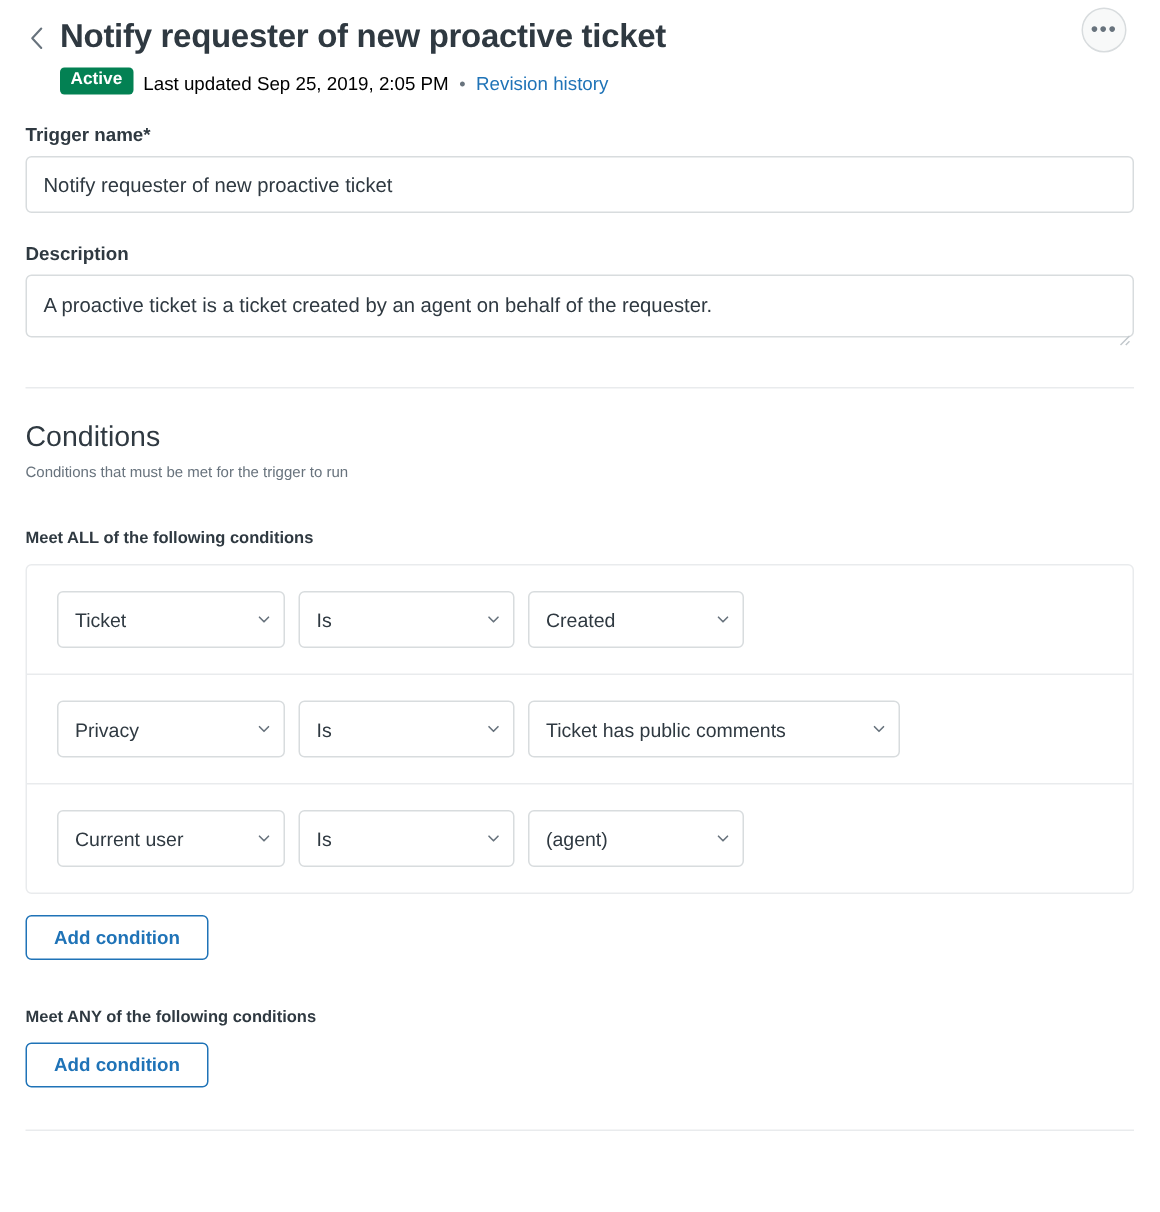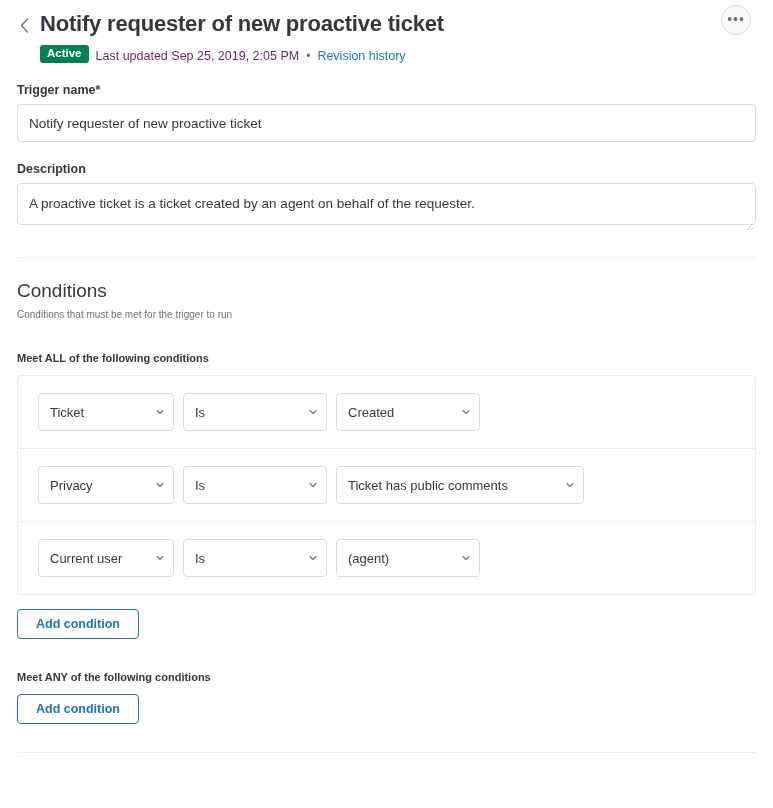--- a/index.html
+++ b/index.html
@@ -58,21 +58,21 @@
   }
   .status-badge {
     background: #038153;
     color: #ffffff;
     font-size: 11.5px;
     font-weight: bold;
     padding: 2px 7px 3px;
     border-radius: 3px;
     line-height: 13px;
   }
-  .meta-text { color: #701a75; }
+  .meta-text { color: #000000; }
   .meta-dot { color: #68737d; font-size: 12px; }
   .meta-link {
     color: #1f73b7;
     text-decoration: none;
     cursor: pointer;
   }
 
   .overflow-btn {
     position: absolute;
     right: 5px;
@@ -199,21 +199,21 @@
   .select .caret {
     position: absolute;
     right: 9px;
     top: 50%;
     width: 8px;
     height: 8px;
     margin-top: -4px;
     pointer-events: none;
   }
   .select .caret svg { display: block; }
-  .sel-w1 { width: 136px; }
+  .sel-w1 { width: 152px; }
   .sel-w2 { width: 144px; }
   .sel-w3 { width: 144px; }
   .sel-w3-wide { width: 248px; }
 
   .btn-secondary {
     display: inline-flex;
     align-items: center;
     justify-content: center;
     height: 30px;
     min-width: 122px;

